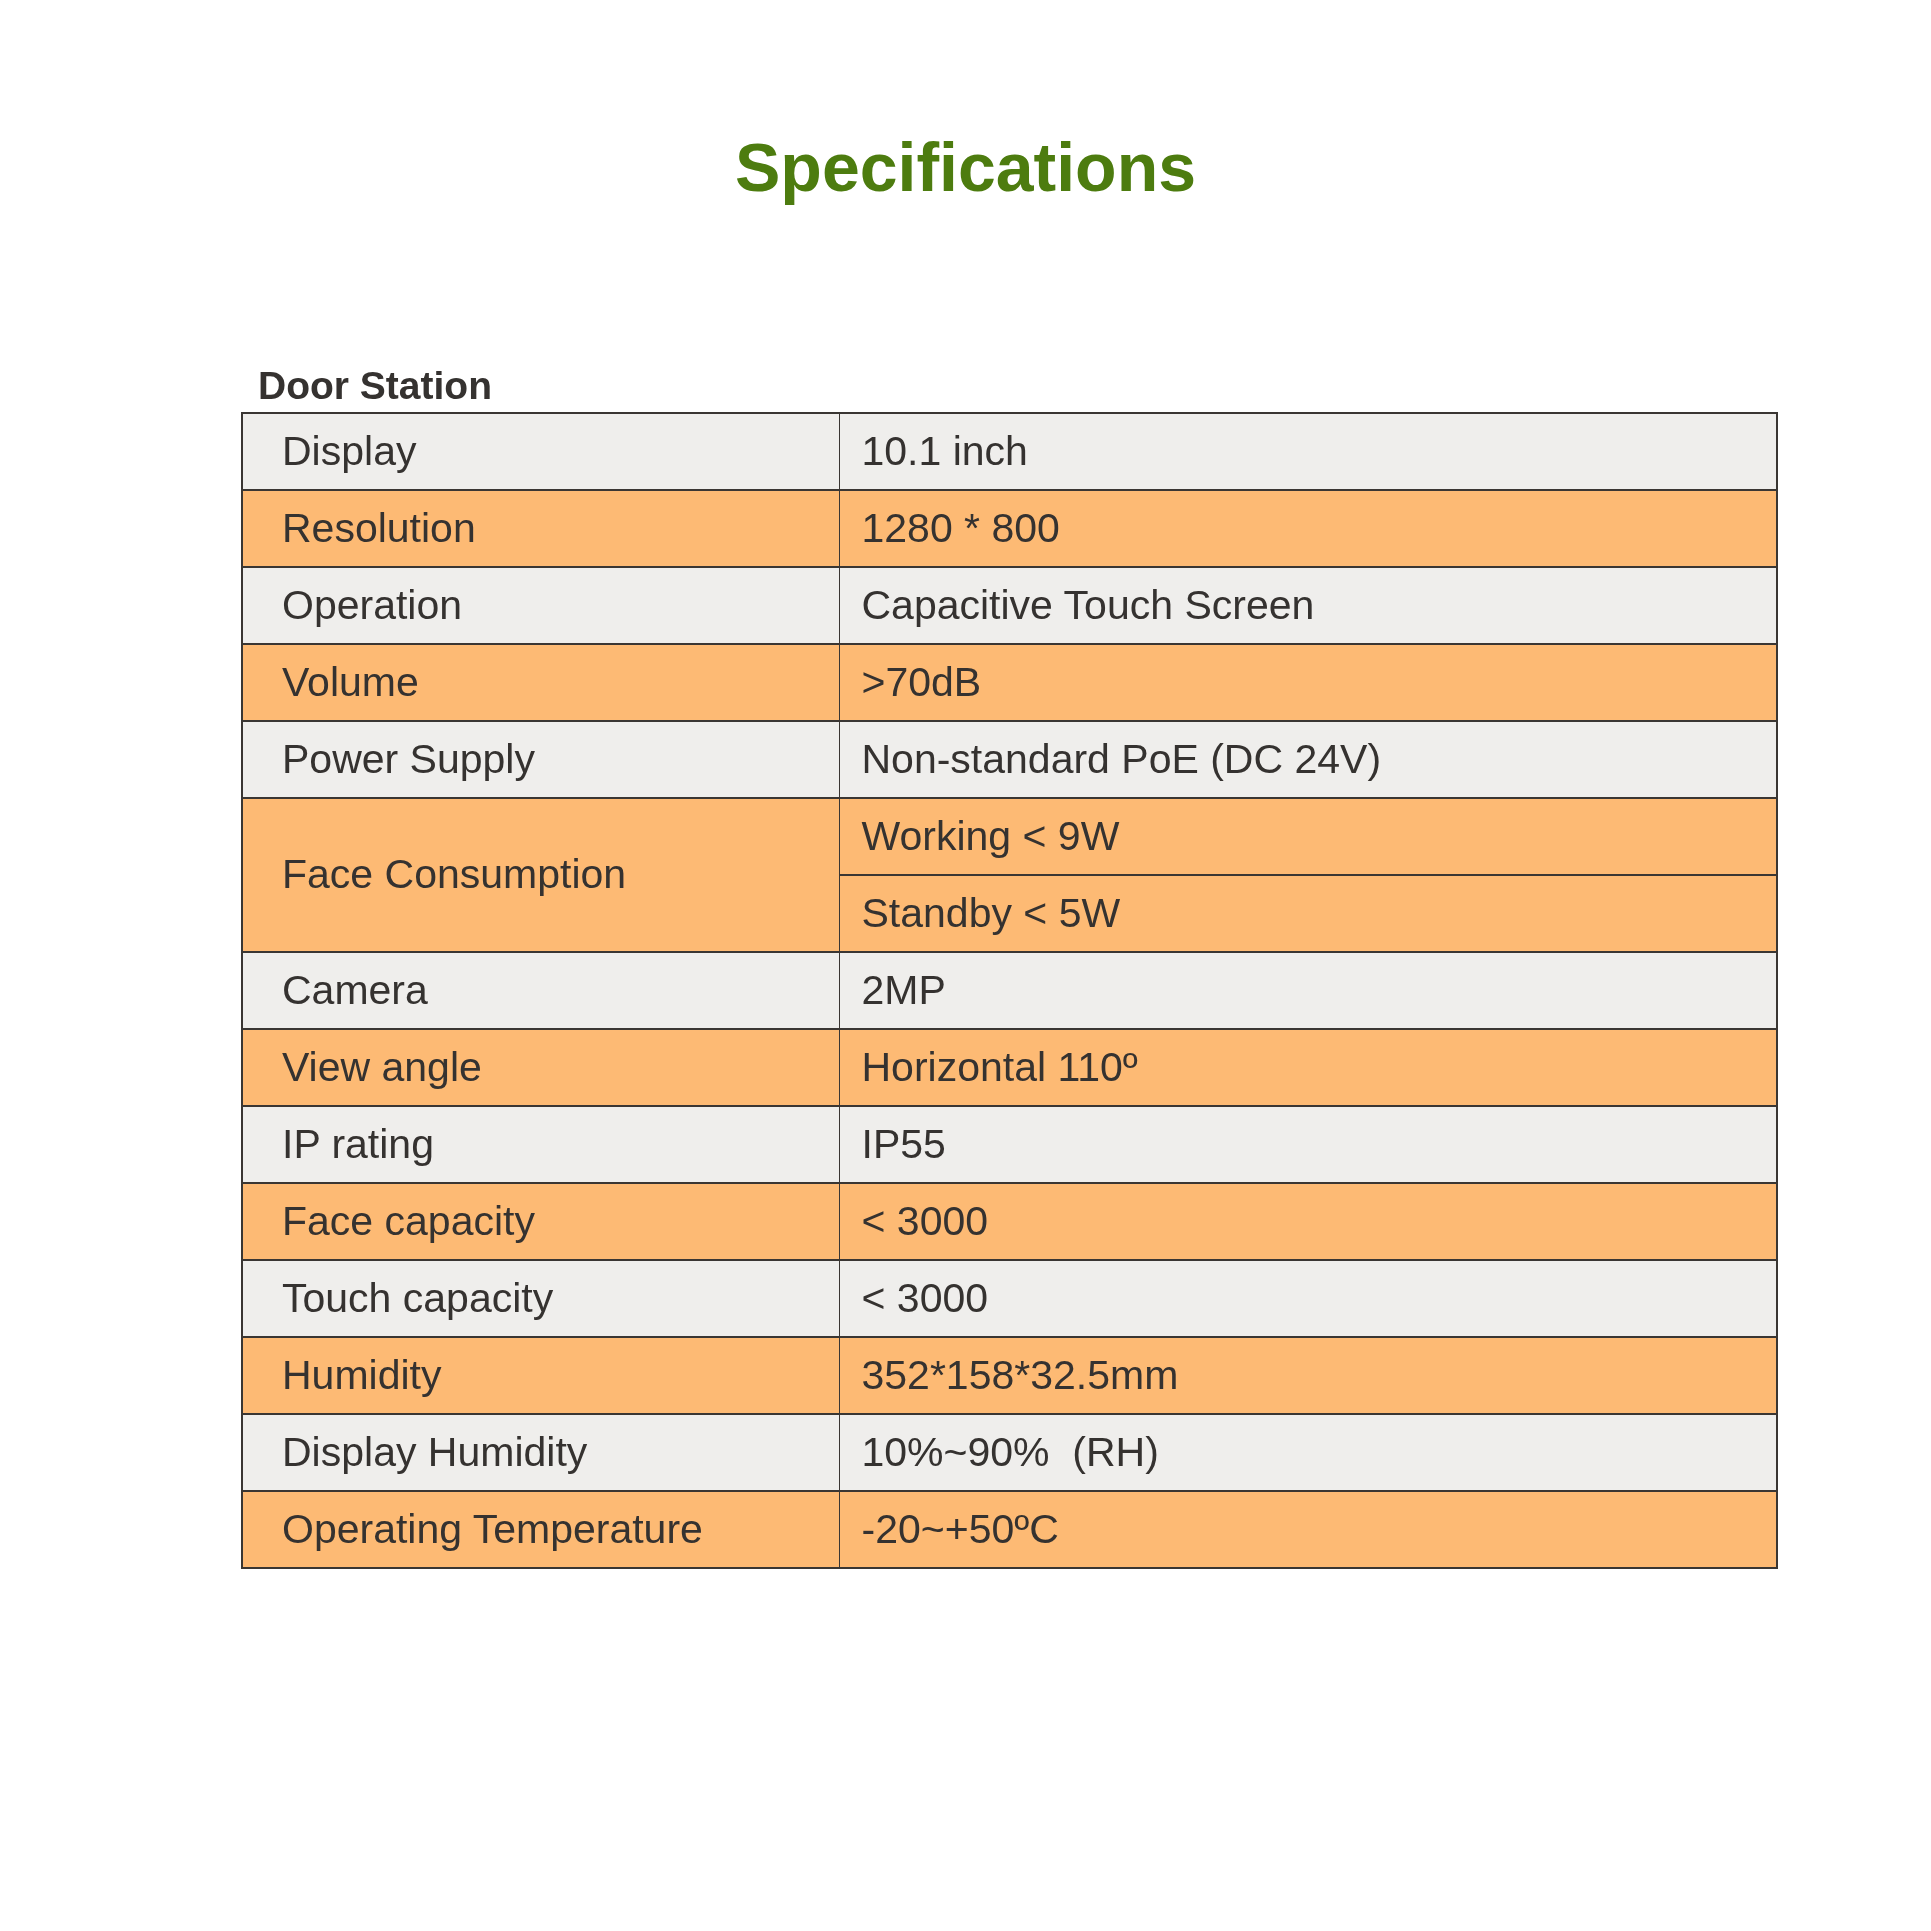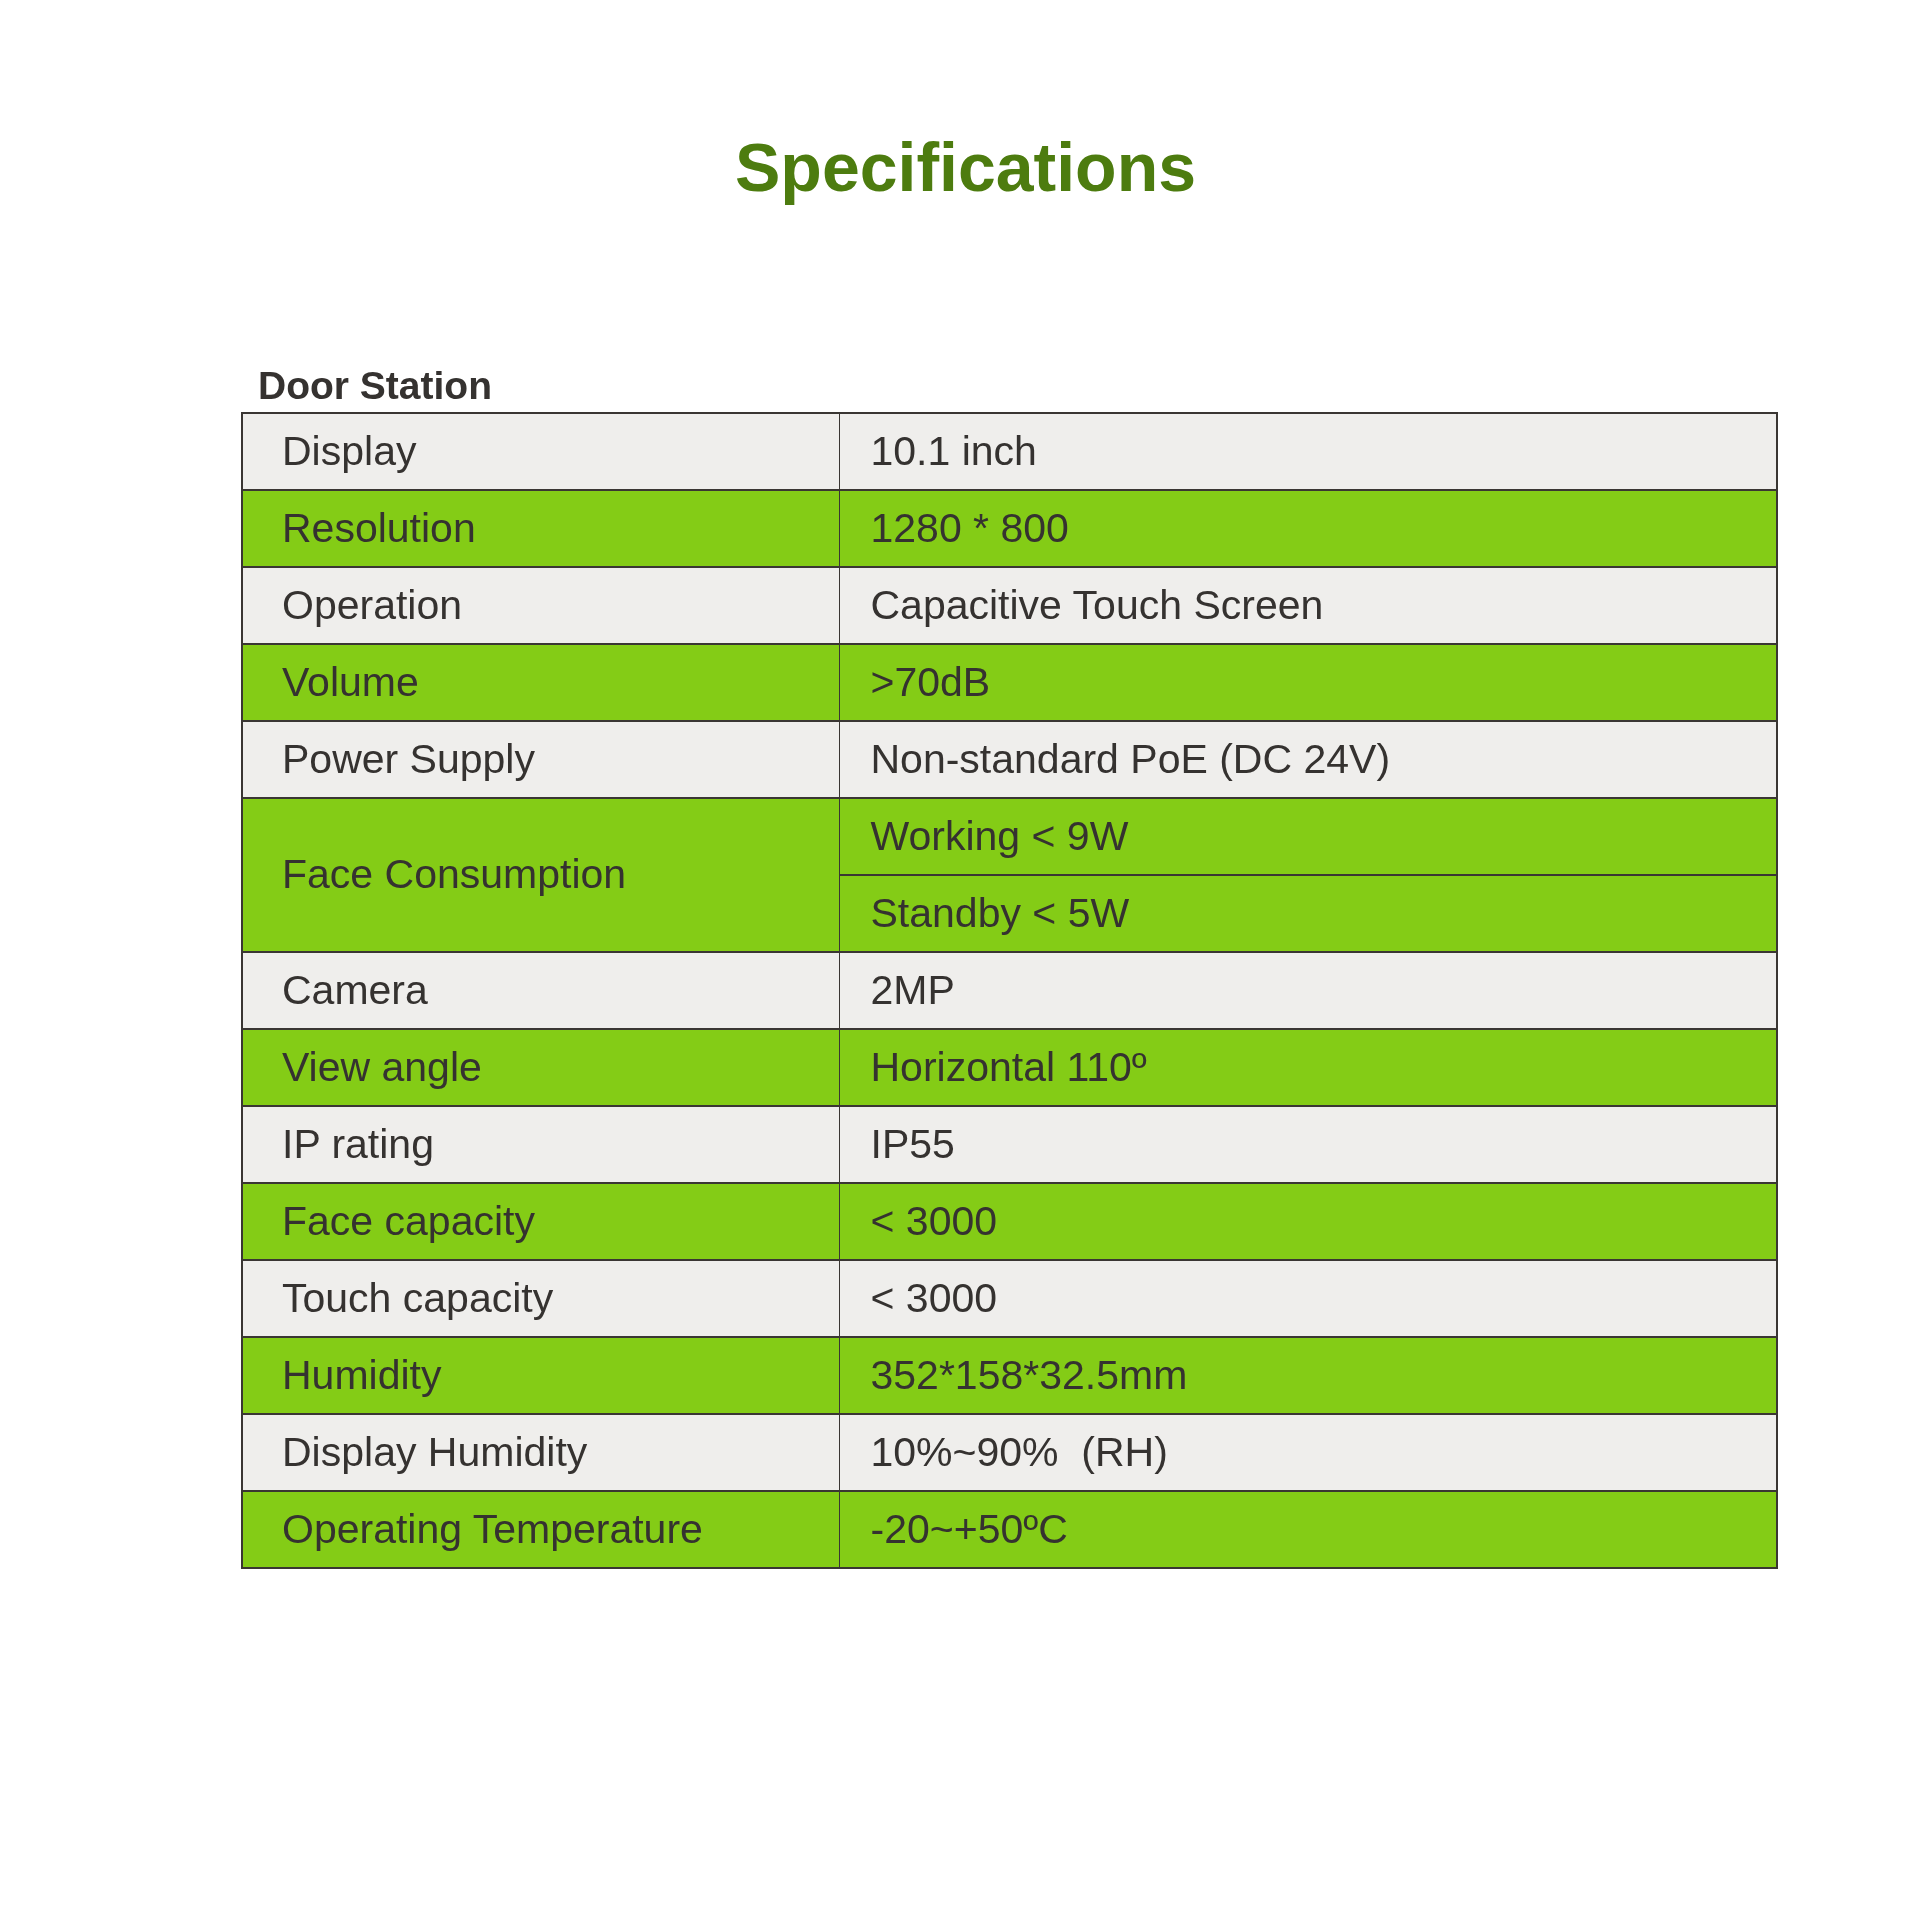--- a/index.html
+++ b/index.html
@@ -58,26 +58,26 @@
     white-space: pre-wrap;
     line-height: 1.15;
   }
   .spec-table td.label {
     width: 597px;
     padding-left: 39px;
     border-left: 2.9px solid #3a3633;
     border-right: 1.9px solid #3a3633;
   }
   .spec-table td.value {
-    padding-left: 31px;
+    padding-left: 22px;
     border-right: 2.9px solid #3a3633;
     border-left: 1.9px solid #3a3633;
   }
   tr.gray td { background: #efeeec; }
-  tr.white td { background: #84cc16; }
+  tr.white td { background: #fdba74; }
 </style>
 </head>
 <body>
 
 <div class="page">
 
   <h1 class="title">Specifications</h1>
 
   <h2 class="section-heading">Door Station</h2>
 

